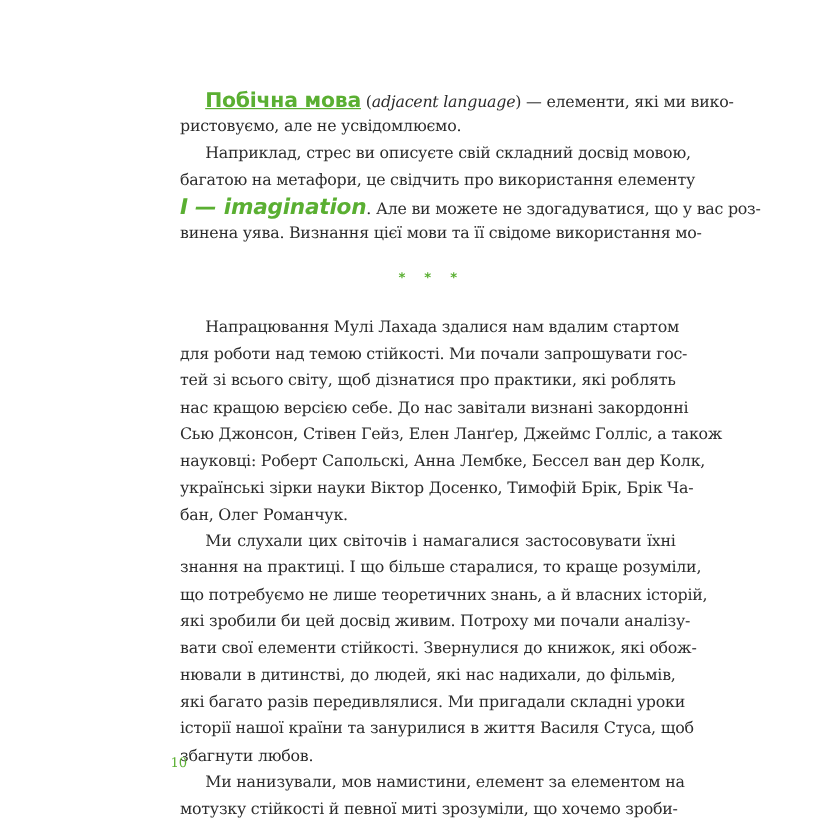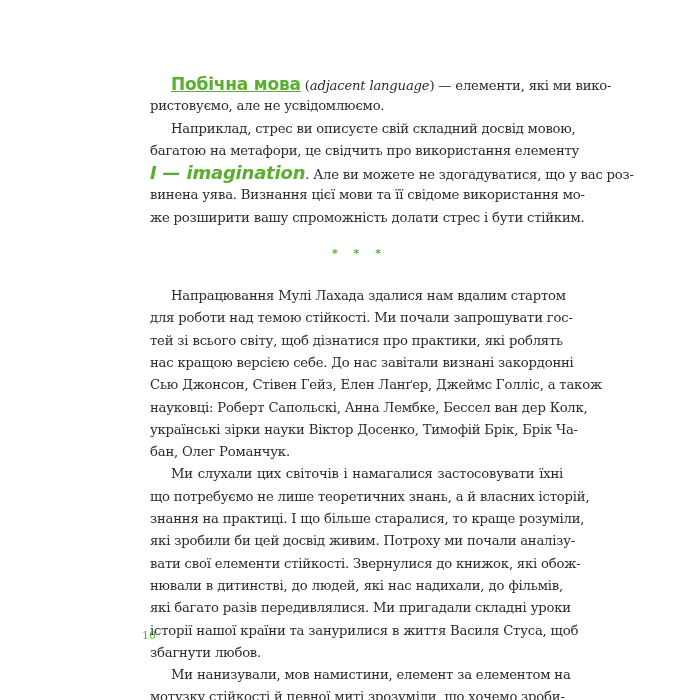--- a/index.html
+++ b/index.html
@@ -79,40 +79,39 @@
   <div class="block">
     <span class="l i"><span class="term">Побічна мова</span><span> (</span><span class="ital">adjacent language</span><span>) — елементи, які ми вико-</span></span>
     <span class="l e">ристовуємо, але не усвідомлюємо.</span>
   </div>
 
   <div class="block">
     <span class="l i">Наприклад, стрес ви описуєте свій складний досвід мовою,</span>
     <span class="l">багатою на метафори, це свідчить про використання елементу</span>
     <span class="l"><span class="term-italic">I — imagination</span><span>. Але ви можете не здогадуватися, що у вас роз-</span></span>
     <span class="l">винена уява. Визнання цієї мови та її свідоме використання мо-</span>
-    <span class="l">же розширити вашу спроможність долати стрес і бути стійким.</span>
   </div>
 
   <div class="separator">* * *</div>
 
   <div class="block">
     <span class="l i">Напрацювання Мулі Лахада здалися нам вдалим стартом</span>
     <span class="l">для роботи над темою стійкості. Ми почали запрошувати гос-</span>
     <span class="l">тей зі всього світу, щоб дізнатися про практики, які роблять</span>
     <span class="l">нас кращою версією себе. До нас завітали визнані закордонні</span>
     <span class="l">Сью Джонсон, Стівен Гейз, Елен Ланґер, Джеймс Голліс, а також</span>
     <span class="l">науковці: Роберт Сапольскі, Анна Лембке, Бессел ван дер Колк,</span>
     <span class="l">українські зірки науки Віктор Досенко, Тимофій Брік, Брік Ча-</span>
     <span class="l e">бан, Олег Романчук.</span>
   </div>
 
   <div class="block">
     <span class="l i">Ми слухали цих світочів і намагалися застосовувати їхні</span>
+    <span class="l">знання на практиці. І що більше старалися, то краще розуміли,</span>
     <span class="l">що потребуємо не лише теоретичних знань, а й власних історій,</span>
-    <span class="l">знання на практиці. І що більше старалися, то краще розуміли,</span>
     <span class="l">які зробили би цей досвід живим. Потроху ми почали аналізу-</span>
     <span class="l">вати свої елементи стійкості. Звернулися до книжок, які обож-</span>
     <span class="l">нювали в дитинстві, до людей, які нас надихали, до фільмів,</span>
     <span class="l">які багато разів передивлялися. Ми пригадали складні уроки</span>
     <span class="l">історії нашої країни та занурилися в життя Василя Стуса, щоб</span>
     <span class="l e">збагнути любов.</span>
   </div>
 
   <div class="block">
     <span class="l i">Ми нанизували, мов намистини, елемент за елементом на</span>

